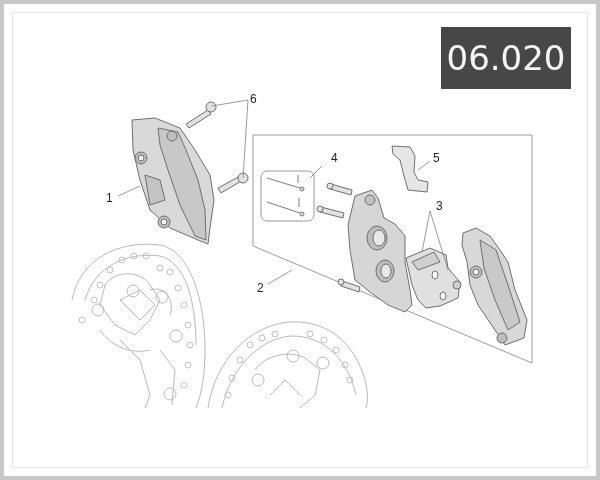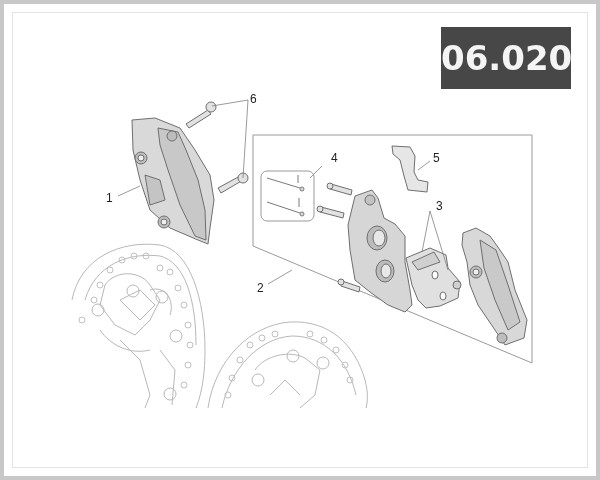--- a/index.html
+++ b/index.html
@@ -1,19 +1,19 @@
 <!DOCTYPE html>
 <html><head>
 <meta charset="utf-8">
 <style>
   html, body { margin: 0; padding: 0; background: #ffffff; }
   body { width: 600px; height: 480px; position: relative; overflow: hidden; font-family: "Liberation Sans", sans-serif; }
   .frame { position: absolute; left: 0; top: 0; width: 600px; height: 480px; box-sizing: border-box; border: 4px solid #c8c8c8; background: #ffffff; }
   .frame-inner { position: absolute; left: 8px; top: 8px; right: 8px; bottom: 8px; box-sizing: border-box; border: 1px solid #e4e4e4; background: #ffffff; }
-  .badge { position: absolute; left: 441px; top: 27px; width: 130px; height: 62px; background: #474747; color: #f4f4f4; font-family: "DejaVu Sans", sans-serif; font-weight: bold; font-size: 34px; line-height: 62px; text-align: center; letter-spacing: 0px; }
+  .badge { position: absolute; left: 441px; top: 27px; width: 130px; height: 62px; background: #474747; color: #f4f4f4; font-family: "DejaVu Sans", sans-serif; font-weight: normal; font-size: 34px; line-height: 62px; text-align: center; letter-spacing: 0px; }
   svg.diagram { position: absolute; left: 0; top: 0; width: 600px; height: 480px; }
   .callout { position: absolute; font-family: "Liberation Sans", sans-serif; font-size: 12px; color: #222; line-height: 12px; }
 </style>
 </head>
 <body>
 
 <div class="frame">
   <div class="frame-inner"></div>
 </div>
 

